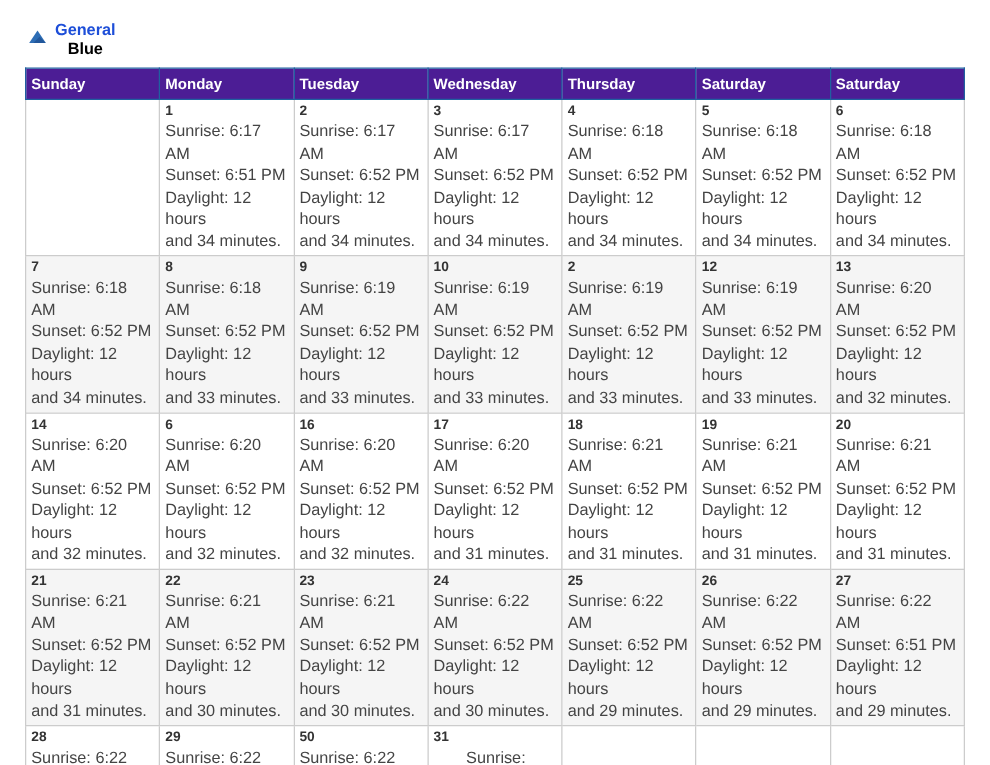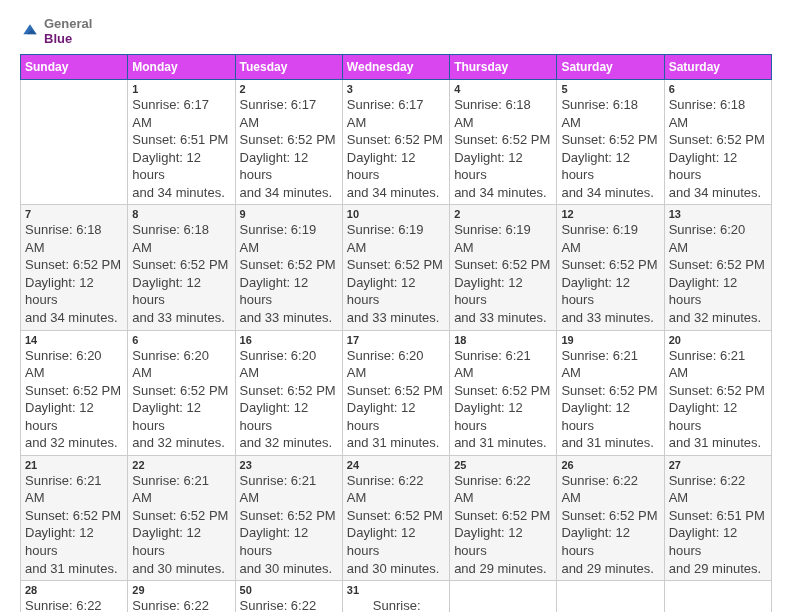--- a/index.html
+++ b/index.html
@@ -84,36 +84,36 @@
     .empty-cell {
       background: #f9f9f9;
     }
     tr:nth-child(odd) td {
       background-color: #fff;
     }
     tr:nth-child(even) td {
       background-color: #f5f5f5;
     }
     .calendar thead tr th {
-      background-color: #d946ef;
+      background-color: #4c1d95;
     }
   </style>
 </head>
 <body>
 
 <div class="page">
   <div class="header">
     <div class="logo">
       <svg class="logo-icon" viewBox="0 0 24 24">
         <polygon points="12,4 20,16 4,16" fill="#2d6db5"></polygon>
         <polygon points="14,10 20,16 8,16" fill="#1a4a8a" opacity="0.6"></polygon>
       </svg>
       <div>
-        <div style="font-size:13px;font-weight:bold;color:#333;"><span style="color:#737373;">General</span></div>
-        <div style="font-size:13px;font-weight:bold;color:#701a75;">Blue</div>
+        <div style="font-size:13px;font-weight:bold;color:#333;"><span style="color:#1d4ed8;">General</span></div>
+        <div style="font-size:13px;font-weight:bold;color:#000000;text-align:center;">Blue</div>
       </div>
     </div>
     <div class="title-block">
       <div class="main-title"></div>
       <div class="subtitle"></div>
     </div>
   </div>
 
   <table class="calendar">
     <thead>

